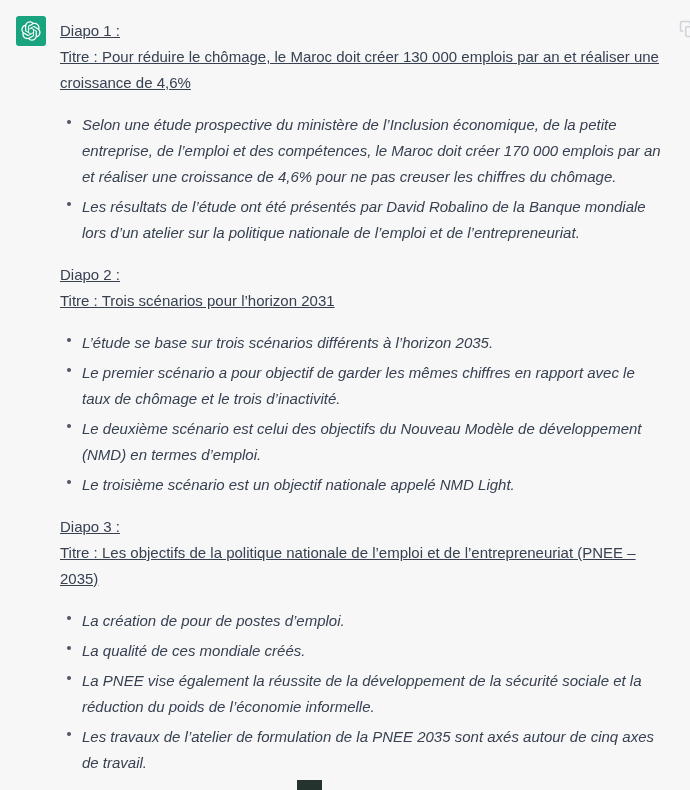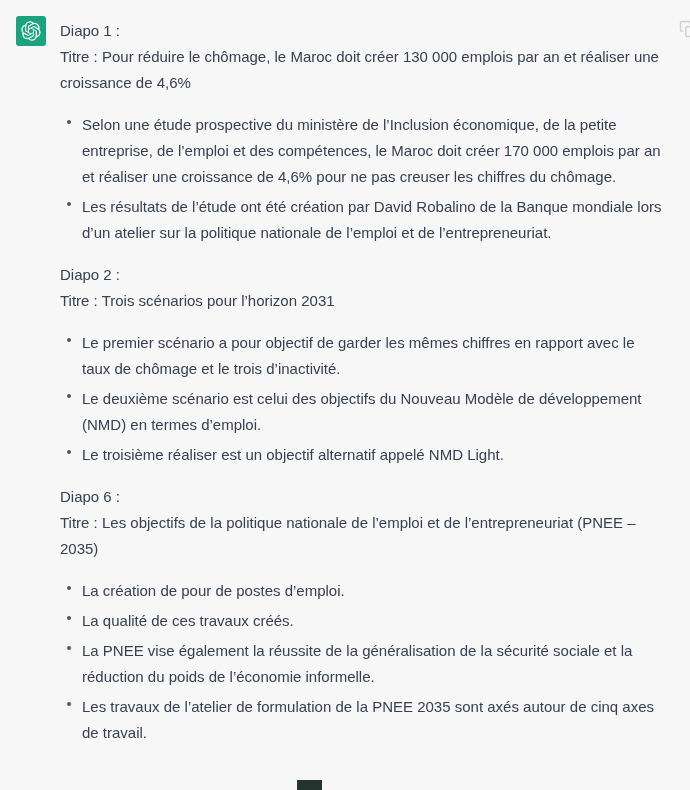--- a/index.html
+++ b/index.html
@@ -25,25 +25,26 @@
     display: flex; align-items: center; justify-content: center;
   }
   .avatar svg { width: 20px; height: 20px; display: block; }
   .content {
     width: 604px;
     font-size: 15px;
     line-height: 26px;
     padding-top: 2px;
   }
   .hdr { margin: 0 0 16px 0; }
-  .hdr div { min-height: 26px; }
+  .hdr div { min-height: 26px; text-decoration: underline; }
   ul.bullets {
     list-style: none;
     margin: 0 0 16px 0;
     padding: 0;
+    font-style: italic;
   }
   ul.bullets li {
     position: relative;
     padding-left: 22px;
     margin-bottom: 4px;
   }
   .dot {
     position: absolute;
     left: 7px; top: 8px;
     width: 4px; height: 4px;
@@ -79,41 +80,42 @@
   </div>
 
   <div class="content">
 
     <div class="hdr">
       <div>Diapo 1 :</div>
       <div>Titre : Pour réduire le chômage, le Maroc doit créer 130 000 emplois par an et réaliser une croissance de 4,6%</div>
     </div>
     <ul class="bullets">
       <li><span class="dot"></span><span>Selon une étude prospective du ministère de l’Inclusion économique, de la petite entreprise, de l’emploi et des compétences, le Maroc doit créer 170 000 emplois par an et réaliser une croissance de 4,6% pour ne pas creuser les chiffres du chômage.</span></li>
-      <li><span class="dot"></span><span>Les résultats de l’étude ont été création par David Robalino de la Banque mondiale lors d’un atelier sur la politique nationale de l’emploi et de l’entrepreneuriat.</span></li>
+      <li><span class="dot"></span><span>Les résultats de l’étude ont été présentés par David Robalino de la Banque mondiale lors d’un atelier sur la politique nationale de l’emploi et de l’entrepreneuriat.</span></li>
     </ul>
 
     <div class="hdr">
       <div>Diapo 2 :</div>
       <div>Titre : Trois scénarios pour l’horizon 2031</div>
     </div>
     <ul class="bullets">
+      <li><span class="dot"></span><span>L’étude se base sur trois scénarios différents à l’horizon 2035.</span></li>
       <li><span class="dot"></span><span>Le premier scénario a pour objectif de garder les mêmes chiffres en rapport avec le taux de chômage et le trois d’inactivité.</span></li>
       <li><span class="dot"></span><span>Le deuxième scénario est celui des objectifs du Nouveau Modèle de développement (NMD) en termes d’emploi.</span></li>
-      <li><span class="dot"></span><span>Le troisième réaliser est un objectif alternatif appelé NMD Light.</span></li>
+      <li><span class="dot"></span><span>Le troisième scénario est un objectif nationale appelé NMD Light.</span></li>
     </ul>
 
     <div class="hdr">
-      <div>Diapo 6 :</div>
+      <div>Diapo 3 :</div>
       <div>Titre : Les objectifs de la politique nationale de l’emploi et de l’entrepreneuriat (PNEE – 2035)</div>
     </div>
     <ul class="bullets">
       <li><span class="dot"></span><span>La création de pour de postes d’emploi.</span></li>
-      <li><span class="dot"></span><span>La qualité de ces travaux créés.</span></li>
-      <li><span class="dot"></span><span>La PNEE vise également la réussite de la généralisation de la sécurité sociale et la réduction du poids de l’économie informelle.</span></li>
+      <li><span class="dot"></span><span>La qualité de ces mondiale créés.</span></li>
+      <li><span class="dot"></span><span>La PNEE vise également la réussite de la développement de la sécurité sociale et la réduction du poids de l’économie informelle.</span></li>
       <li><span class="dot"></span><span>Les travaux de l’atelier de formulation de la PNEE 2035 sont axés autour de cinq axes de travail.</span></li>
     </ul>
 
   </div>
 </div>
 
 <div class="copy-action">
   <span>
     <svg viewBox="0 0 24 24" fill="none" stroke="currentColor" stroke-width="2" stroke-linecap="round" stroke-linejoin="round">
         <rect x="9" y="9" width="13" height="13" rx="2"></rect>

